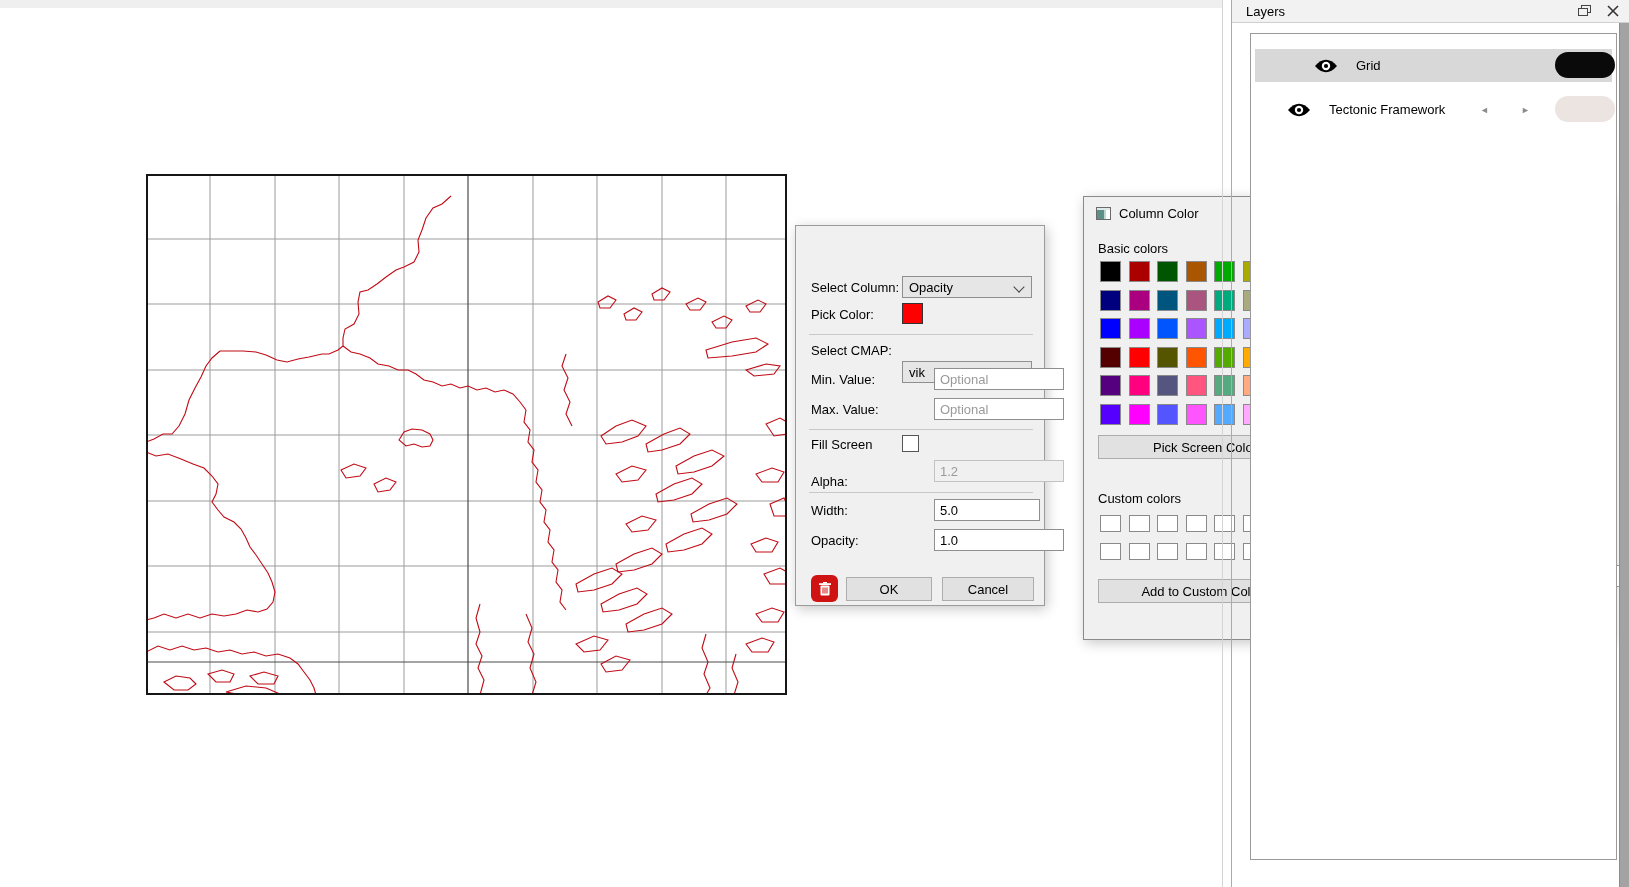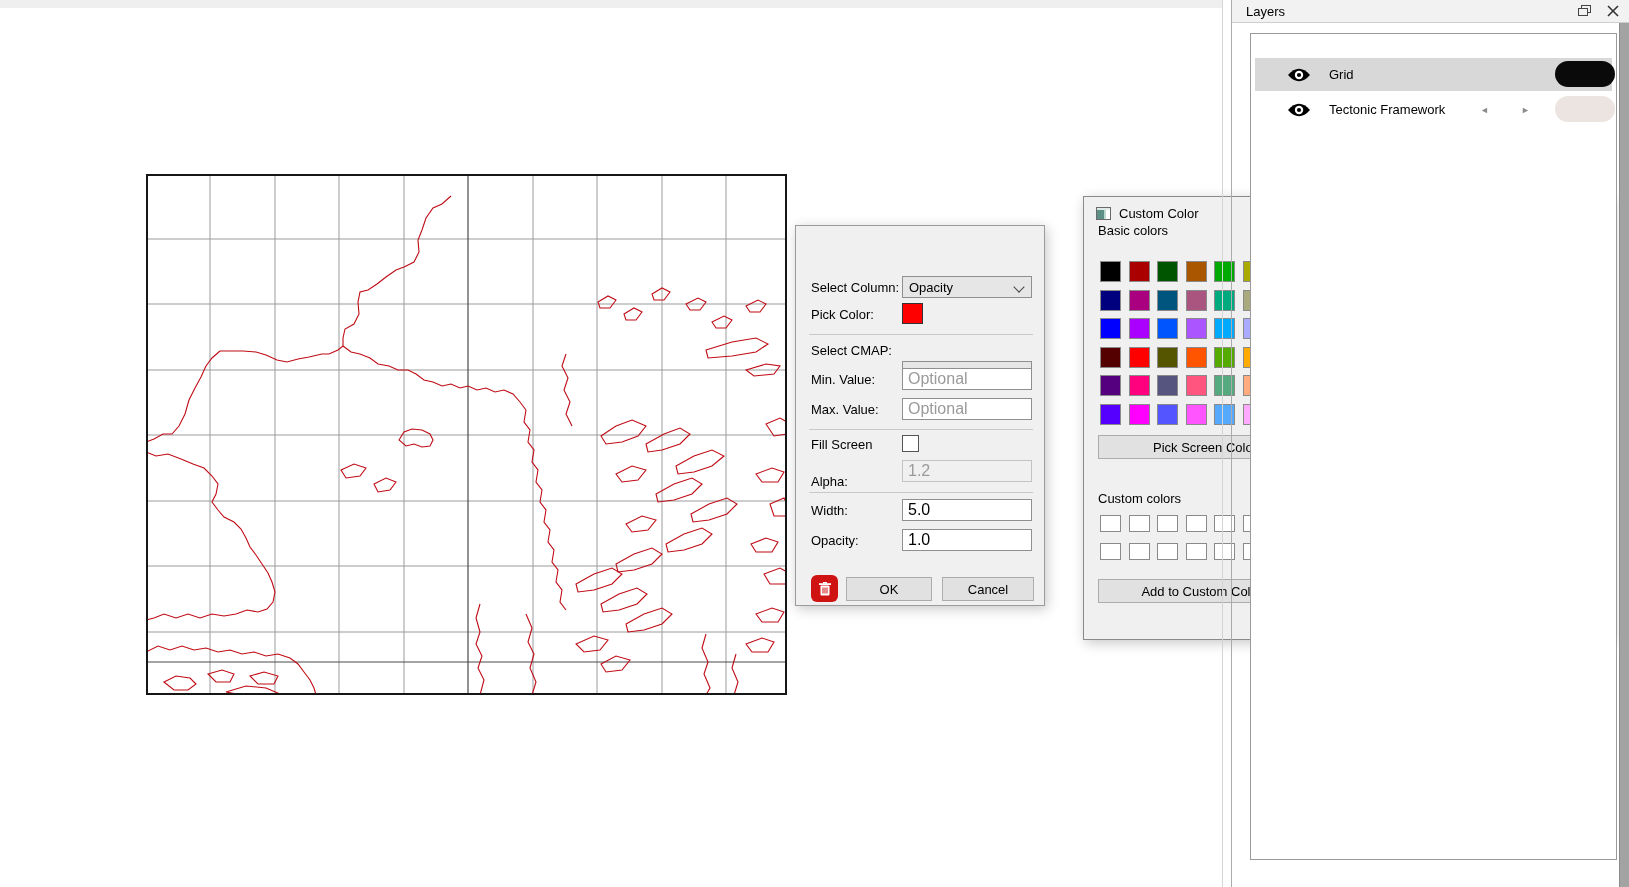--- a/index.html
+++ b/index.html
@@ -11,21 +11,21 @@
   
   .abs{position:absolute;}
   .btn{
     background:#e1e1e1;border:1px solid #acacac;
     display:flex;align-items:center;justify-content:center;
     font-size:13px;cursor:default;box-sizing:border-box;
   }
   .btn.default{border:2px solid #0078d7;}
   .inputbox{
     background:#fff;border:1px solid #8f8f8f;box-sizing:border-box;
-    display:flex;align-items:center;padding:0 5px;font-size:16px;
+    display:flex;align-items:center;padding:0 5px;font-size:13px;margin-left:32px;
   }
   .inputbox input{
     border:none;outline:none;width:100%;font:inherit;background:transparent;padding:0;
   }
   .inputbox input::placeholder{color:#9a9a9a;}
   .inputbox.disabled{background:#f0f0f0;border-color:#c3c3c3;color:#9a9a9a;}
   .combo{
     background:#e6e6e6;border:1px solid #8f8f8f;box-sizing:border-box;
     display:flex;align-items:center;padding:0 6px;position:relative;
   }
@@ -176,21 +176,21 @@
   <div class="abs" style="left:106px;top:209px;width:17px;height:17px;background:#fff;border:1px solid #555;box-sizing:border-box;"></div>
 
   <div class="abs label" style="left:15px;top:248px;">Alpha:</div>
   <div class="inputbox abs disabled" style="left:106px;top:234px;width:130px;height:22px;">
     <input disabled="" style="color: rgb(154, 154, 154);" value="1.2">
   </div>
 
   <div class="sep" style="left:13px;top:266px;width:224px;"></div>
 
   <div class="abs label" style="left:15px;top:277px;">Width:</div>
-  <div class="inputbox abs" style="left:106px;top:273px;width:130px;height:22px;">
+  <div class="inputbox abs" style="left:106px;top:273px;width:106px;height:22px;">
     <input value="5.0" style="">
   </div>
 
   <div class="abs label" style="left:15px;top:307px;text-align:right;">Opacity:</div>
   <div class="inputbox abs" style="left:106px;top:303px;width:130px;height:22px;">
     <input value="1.0" style="">
   </div>
 
   <div class="abs" id="trash-btn" style="left: 15px; top: 349px; width: 27px; height: 27px; border-radius: 6px; display: flex; align-items: center; justify-content: center; background: rgb(207, 18, 18);">
     <svg width="12" height="14" viewBox="0 0 12 14">
@@ -202,28 +202,28 @@
       <line x1="8" y1="5.5" x2="8" y2="11.5" stroke="#cf1212" stroke-width="1"></line>
     </svg>
   </div>
   <div class="btn abs" style="left:50px;top:351px;width:86px;height:24px;">OK</div>
   <div class="btn abs" style="left:146px;top:351px;width:92px;height:24px;">Cancel</div>
 </div>
 
 <div class="dialog" style="left:1083px;top:196px;width:529px;height:444px;border-color:#8a8a8a;">
   <div class="titlebar">
     <span class="appicon" style="margin-right:8px;"></span>
-    <span>Custom Color</span>
+    <span>Column Color</span>
     <svg class="xicon" width="13" height="13" style="margin-left:auto;">
       <line x1="1" y1="1" x2="12" y2="12"></line>
         <line x1="12" y1="1" x2="1" y2="12"></line>
     </svg>
   </div>
 
-  <div class="abs label" style="left:14px;top:26px;">Basic colors</div>
+  <div class="abs label" style="left:14px;top:44px;">Basic colors</div>
 
   <div class="abs" id="basic-grid" style="left:16px;top:64px;width:226px;height:170px;">
       <div class="swatch" style="position: absolute; left: 0px; top: 0px; background: rgb(0, 0, 0);"></div>
       <div class="swatch" style="position: absolute; left: 28.6px; top: 0px; background: rgb(170, 0, 0);"></div>
       <div class="swatch" style="position: absolute; left: 57.2px; top: 0px; background: rgb(0, 85, 0);"></div>
       <div class="swatch" style="position: absolute; left: 85.8px; top: 0px; background: rgb(170, 85, 0);"></div>
       <div class="swatch" style="position: absolute; left: 114.4px; top: 0px; background: rgb(0, 170, 0);"></div>
       <div class="swatch" style="position: absolute; left: 143px; top: 0px; background: rgb(170, 170, 0);"></div>
       <div class="swatch" style="position: absolute; left: 171.6px; top: 0px; background: rgb(0, 255, 0);"></div>
       <div class="swatch" style="position: absolute; left: 200.2px; top: 0px; background: rgb(170, 255, 0);"></div>
@@ -378,21 +378,21 @@
     <rect x="0.5" y="3.5" width="9" height="7" fill="#f2f2f2" stroke="#444" stroke-width="1"></rect>
   </svg>
   <svg class="xicon" width="12" height="12" style="margin-right:10px;">
     <line x1="1" y1="1" x2="11" y2="11"></line>
       <line x1="11" y1="1" x2="1" y2="11"></line>
   </svg>
 </div>
 
 <div class="abs" style="left:1250px;top:33px;width:367px;height:827px;background:#fff;border:1px solid #9a9a9a;box-sizing:border-box;">
 
-  <div class="layer-row selected" style="top:24px;">
+  <div class="layer-row selected" style="top:15px;padding-left:27px;">
     <svg class="eye" viewBox="0 0 24 16" style="margin-left:32px;">
       <path d="M1,8 Q12,-4.5 23,8 Q12,20.5 1,8 Z" fill="#000"></path>
       <circle cx="12" cy="8" r="4.2" fill="#fff"></circle>
       <circle cx="12" cy="8" r="2.1" fill="#000"></circle>
     </svg>
     <span style="margin-left:18px;">Grid</span>
     <span class="layer-pill" style="left: 300px; background: rgb(10, 10, 10);"></span>
   </div>
 
   <div class="layer-row" style="top:59px;">

